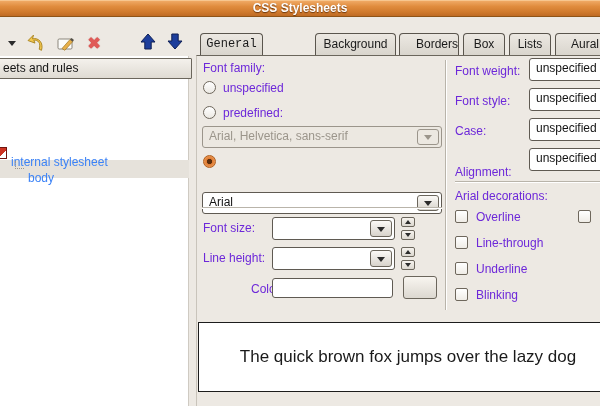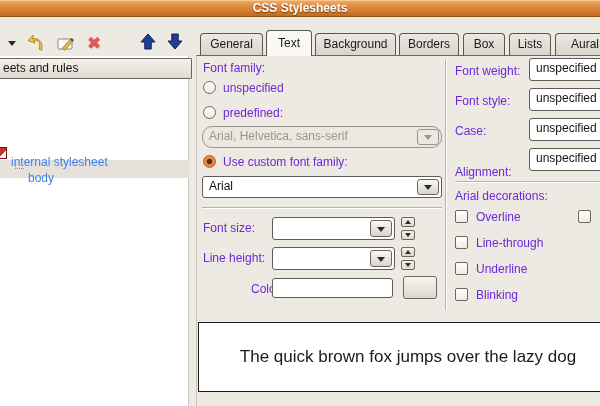--- a/index.html
+++ b/index.html
@@ -37,21 +37,21 @@
     border-top:1px solid #6b665c; border-left:1px solid #c9c4bb; }
   .tab { position:absolute; height:22px; top:33px; text-align:center; line-height:21px; color:#1a1a1a;
     background:linear-gradient(180deg,#ece8e2,#d9d5cd); border:1px solid #5a554d; border-bottom:none;
     border-radius:4px 4px 0 0; z-index:2; }
   .tab.active { top:30px; height:26px; line-height:24px; background:#faf8f4; z-index:4; }
 
   
   .label { position:absolute; color:#6d28d9; white-space:nowrap; }
   .entry { position:absolute; background:#fff; border:1px solid #5f5a52; border-radius:3px;
     line-height:19px; padding-left:6px; color:#141414; overflow:hidden; white-space:nowrap; }
-  .entry.disabled { background:#ECE8E1; border-color:#9B958B; color:#9B958B;border-radius:10px; }
+  .entry.disabled { background:#ECE8E1; border-color:#9B958B; color:#9B958B; }
   .combo-btn { position:absolute; right:2px; top:2px; bottom:2px; width:22px; border:1px solid #6b665c;
     border-radius:3px; background:linear-gradient(180deg,#fbf9f6,#d8d4cc); }
   .combo-btn:after { content:""; position:absolute; left:50%; top:50%; margin:-2px 0 0 -4px;
     border-left:4px solid transparent; border-right:4px solid transparent; border-top:5px solid #2b2b2b; }
   .entry.disabled .combo-btn { background:#ECE8E1; border-color:#9B958B; }
   .entry.disabled .combo-btn:after { border-top-color:#9B958B; }
   .radio { position:absolute; width:13px; height:13px; border-radius:50%;
     border:1px solid #6e675c; background:linear-gradient(180deg,#fff,#ece9e3); }
   .radio.checked { border-color:#b05f1f;
     background:radial-gradient(circle at 50% 50%, #5a2d0c 0 30%, #e07c33 38%, #f0a869 100%); }
@@ -114,45 +114,43 @@
     <div id="tree-header">eets and rules</div>
     <div class="tree-row-sel"></div>
     <div class="sheet-icon"></div>
     <div class="tree-label" style="left:11px; top:90px;">internal stylesheet</div>
     <div class="tree-elbow"></div>
     <div class="tree-label" style="left:28px; top:106px;">body</div>
   </div>
 
   <div id="page"></div>
 
-  <div class="tab" style="left:200px; width:63px;">General</div>
-  <div class="tab active" style="left:266px; width:46px;">Text</div>
+  <div class="tab" style="left:200px; width:63px;font-family:Liberation Mono, monospace;">General</div>
   <div class="tab" style="left:315px; width:81px;">Background</div>
-  <div class="tab" style="left:399px; width:60px;">Borders</div>
+  <div class="tab" style="left:399px; width:60px;text-align:right;">Borders</div>
   <div class="tab" style="left:463px; width:42px;">Box</div>
   <div class="tab" style="left:509px; width:42px;">Lists</div>
   <div class="tab" style="left:555px; width:60px;">Aural</div>
 
   <div class="label" style="left:203px; top:61px;">Font family:</div>
 
   <div class="radio" style="left:203px; top:81px;"></div>
   <div class="label" style="left:223px; top:81px;">unspecified</div>
 
   <div class="radio" style="left:203px; top:106px;"></div>
   <div class="label" style="left:223px; top:106px;">predefined:</div>
 
   <div class="entry disabled" style="left:202px; top:126px; width:240px; height:22px;">
     <span>Arial, Helvetica, sans-serif</span>
     <div class="combo-btn"></div>
   </div>
 
   <div class="radio checked" style="left:203px; top:155px;"></div>
-  <div class="label" style="left:223px; top:155px;">Use custom font family:</div>
-
-  <div class="entry" style="left:202px; top:176px; width:240px; height:22px;">
+
+  <div class="entry" style="left:202px; top:192px; width:240px; height:22px;">
     <span>Arial</span>
     <div class="combo-btn"></div>
   </div>
 
   <div class="hsep" style="left:202px; top:207px; width:240px;"></div>
 
   <div class="label" style="left:203px; top:221px;">Font size:</div>
   <div class="entry" style="left:272px; top:217px; width:123px; height:23px;">
     <div class="combo-btn"></div>
   </div>

